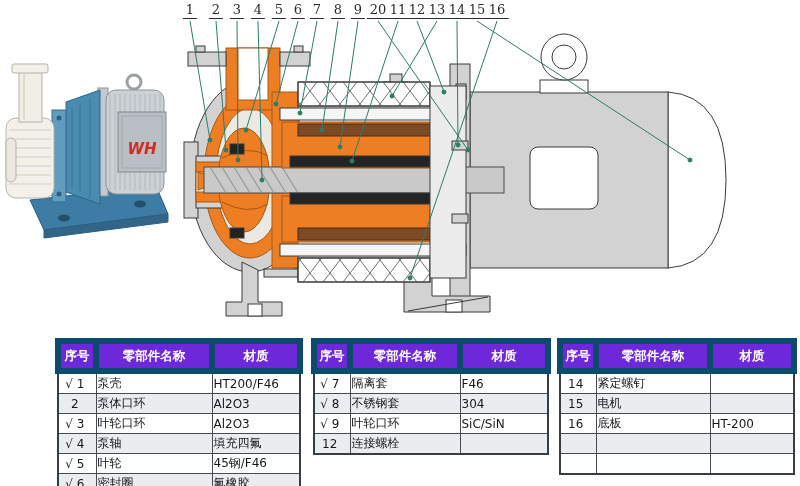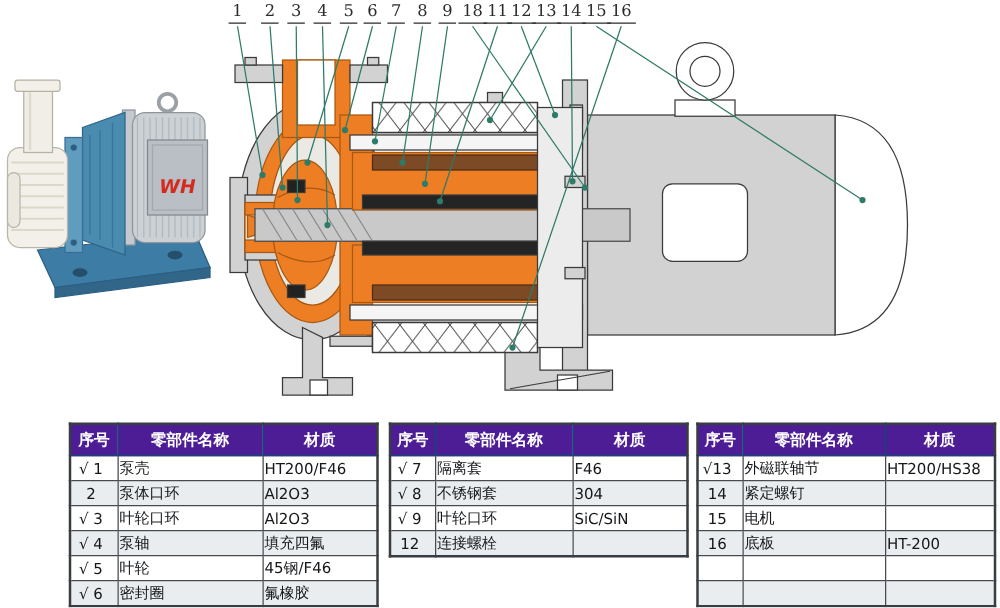--- a/index.html
+++ b/index.html
@@ -12,22 +12,22 @@
     position:absolute; top:2px; transform:translateX(-50%);
     font-family:"DejaVu Serif", serif; font-size:13px; line-height:16px;
     color:#2b2b2b; border-bottom:1px solid #2b2b2b; padding:0 3px;
   }
   
   .parts-table {
     position:absolute; top:338px; border-collapse:collapse; table-layout:fixed;
     background:#fff; border:2px solid #383d42; font-size:12px; color:#15181b;
   }
   .parts-table th {
-    background:#4c1d95; color:#fff; font-weight:bold; font-size:12.5px;
-    height:24px; border:1px solid #0c4a6e; padding:0 2px;
+    background:#6d28d9; color:#fff; font-weight:bold; font-size:12.5px;
+    height:24px; border:6px solid #0c4a6e; padding:0 2px;
   }
   .parts-table td {
     border:1px solid #464b51; height:19px; padding:0 2px 0 1px;
     overflow:hidden; white-space:nowrap;
   }
   .parts-table td.no { text-align:center; padding:0 5px 0 0; }
   .parts-table tbody tr:nth-child(even) td { background:#e9edf0; }
   svg text { font-family:"DejaVu Sans", sans-serif; }
 </style>
 </head>
@@ -202,21 +202,21 @@
 
   <span class="callout" style="left:190px">1</span>
   <span class="callout" style="left:216px">2</span>
   <span class="callout" style="left:237px">3</span>
   <span class="callout" style="left:258px">4</span>
   <span class="callout" style="left:279px">5</span>
   <span class="callout" style="left:298px">6</span>
   <span class="callout" style="left:317px">7</span>
   <span class="callout" style="left:338px">8</span>
   <span class="callout" style="left:358px">9</span>
-  <span class="callout" style="left:378px">18</span>
+  <span class="callout" style="left:378px">20</span>
   <span class="callout" style="left:398px">11</span>
   <span class="callout" style="left:417px">12</span>
   <span class="callout" style="left:437px">13</span>
   <span class="callout" style="left:457px">14</span>
   <span class="callout" style="left:477px">15</span>
   <span class="callout" style="left:497px">16</span>
 
   <table class="parts-table" style="left:55px; width:248px;">
     <colgroup>
         <col style="width:38px">
@@ -309,25 +309,20 @@
       </colgroup>
     <thead>
         <tr>
       <th>序号</th>
       <th>零部件名称</th>
       <th>材质</th>
     </tr>
       </thead>
     <tbody>
       <tr>
-          <td class="no">√13</td>
-          <td>外磁联轴节</td>
-          <td>HT200/HS38</td>
-        </tr>
-      <tr>
           <td class="no">14</td>
           <td>紧定螺钉</td>
           <td></td>
         </tr>
       <tr>
           <td class="no">15</td>
           <td>电机</td>
           <td></td>
         </tr>
       <tr>

